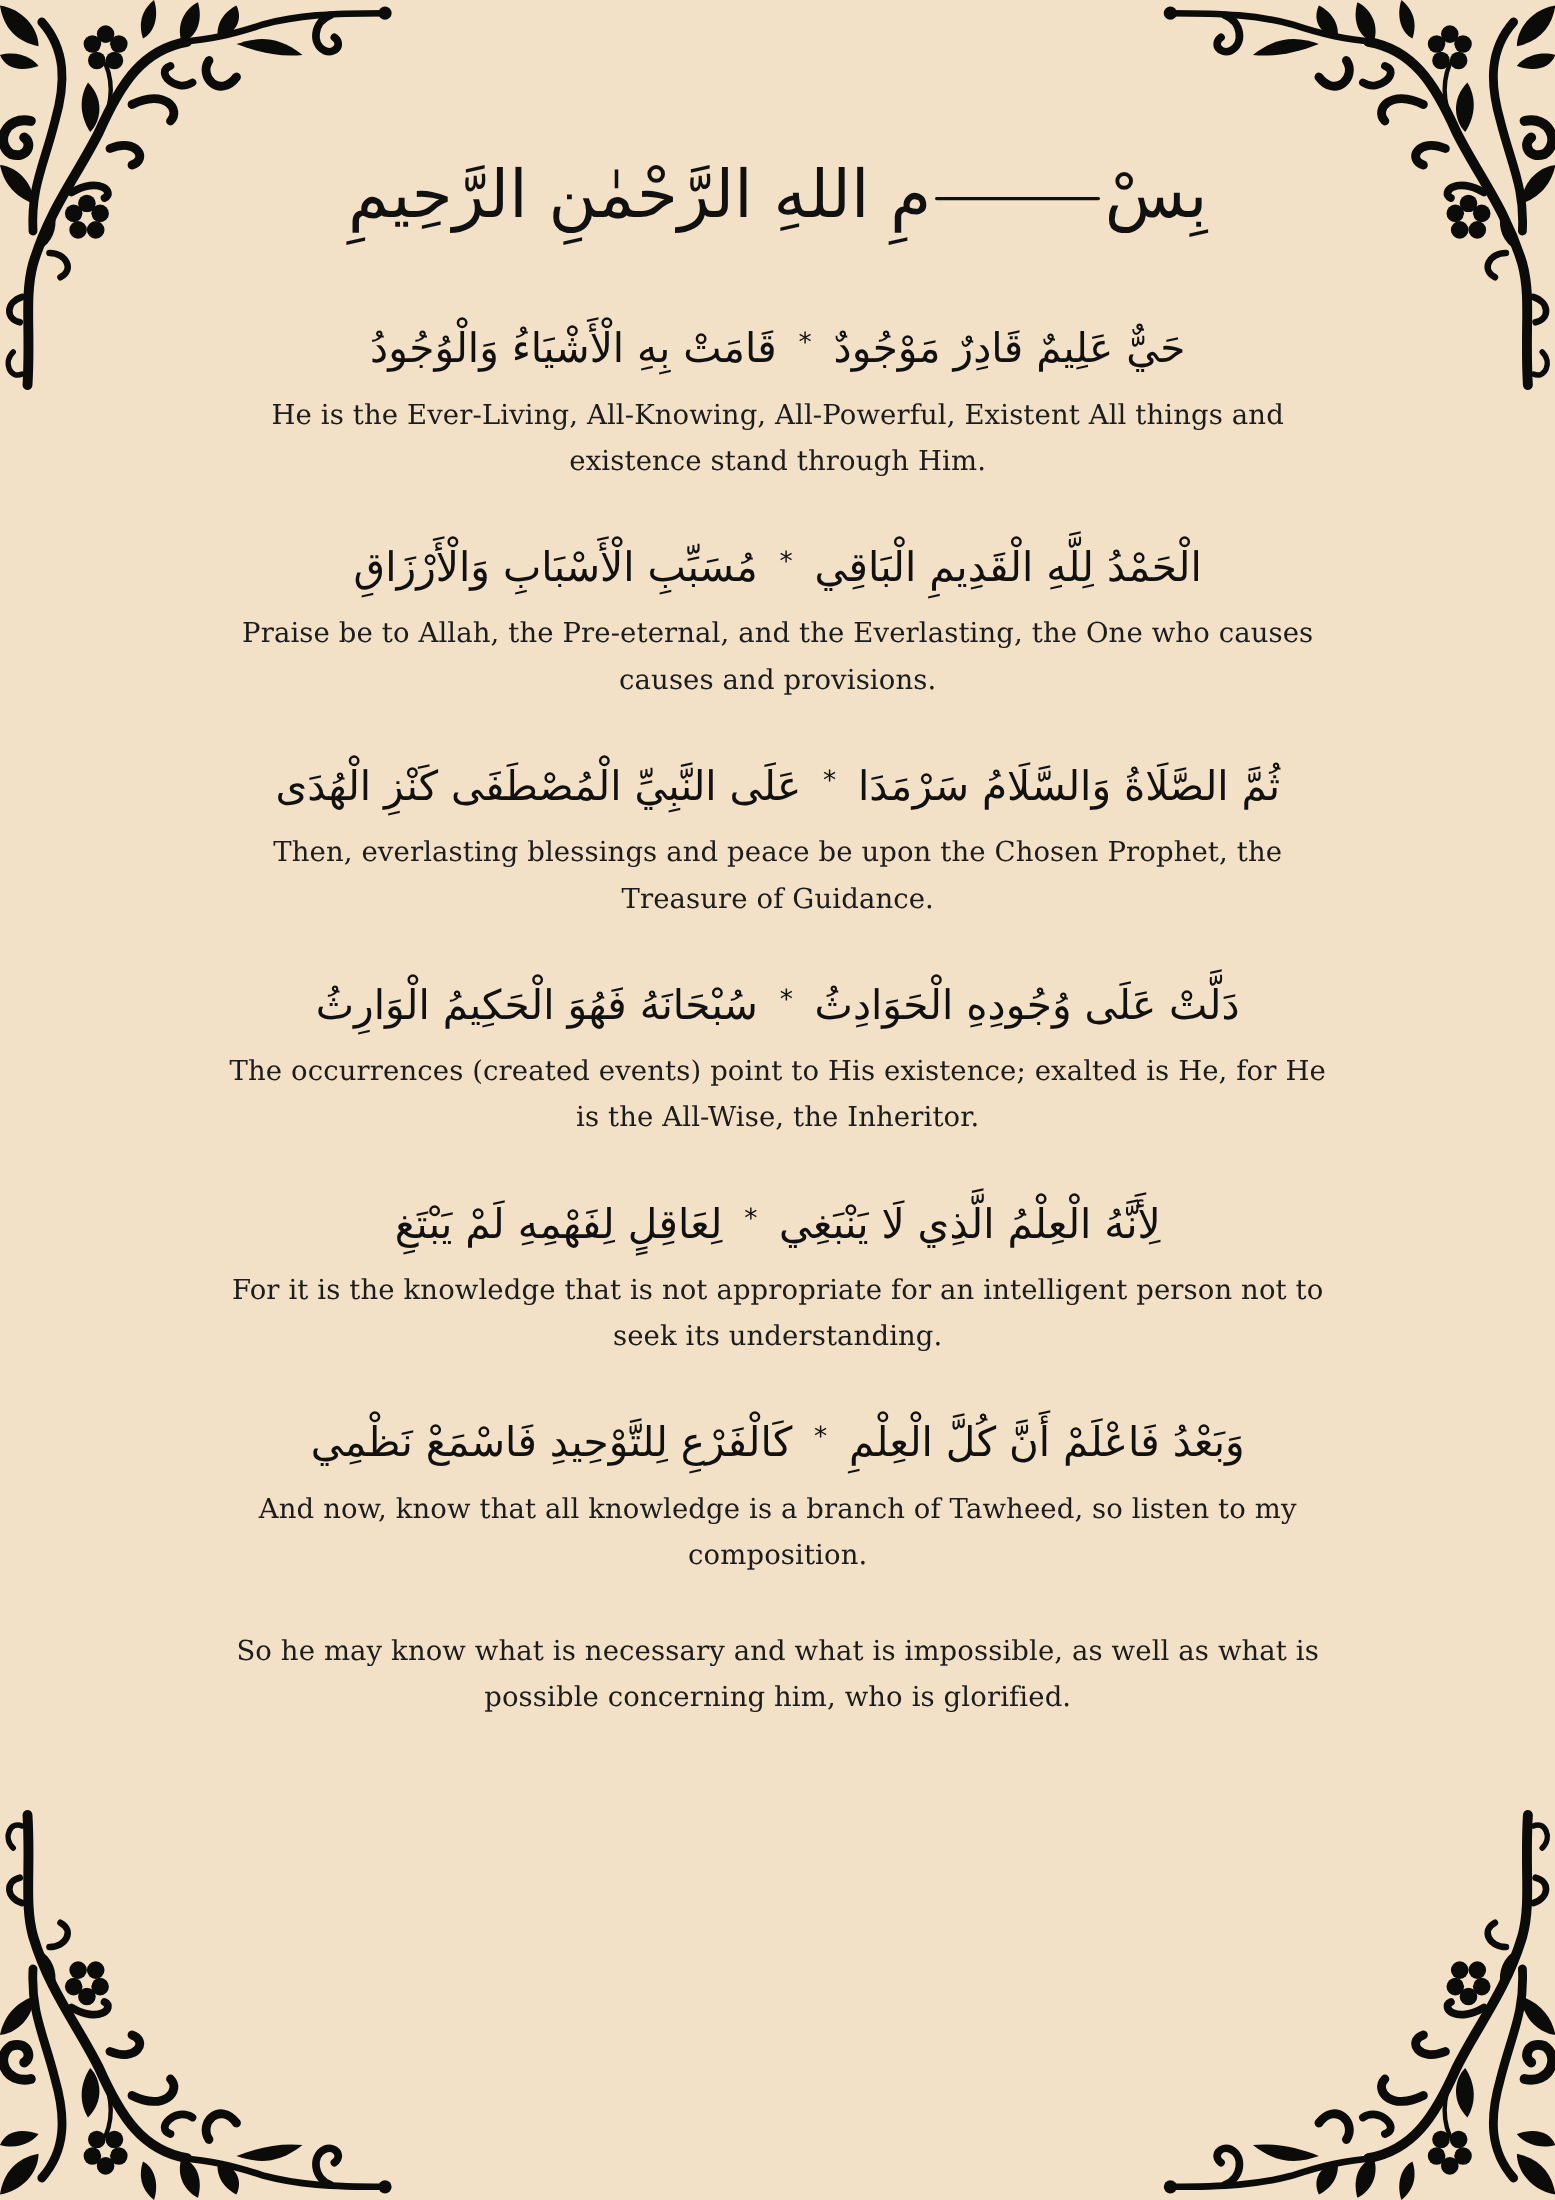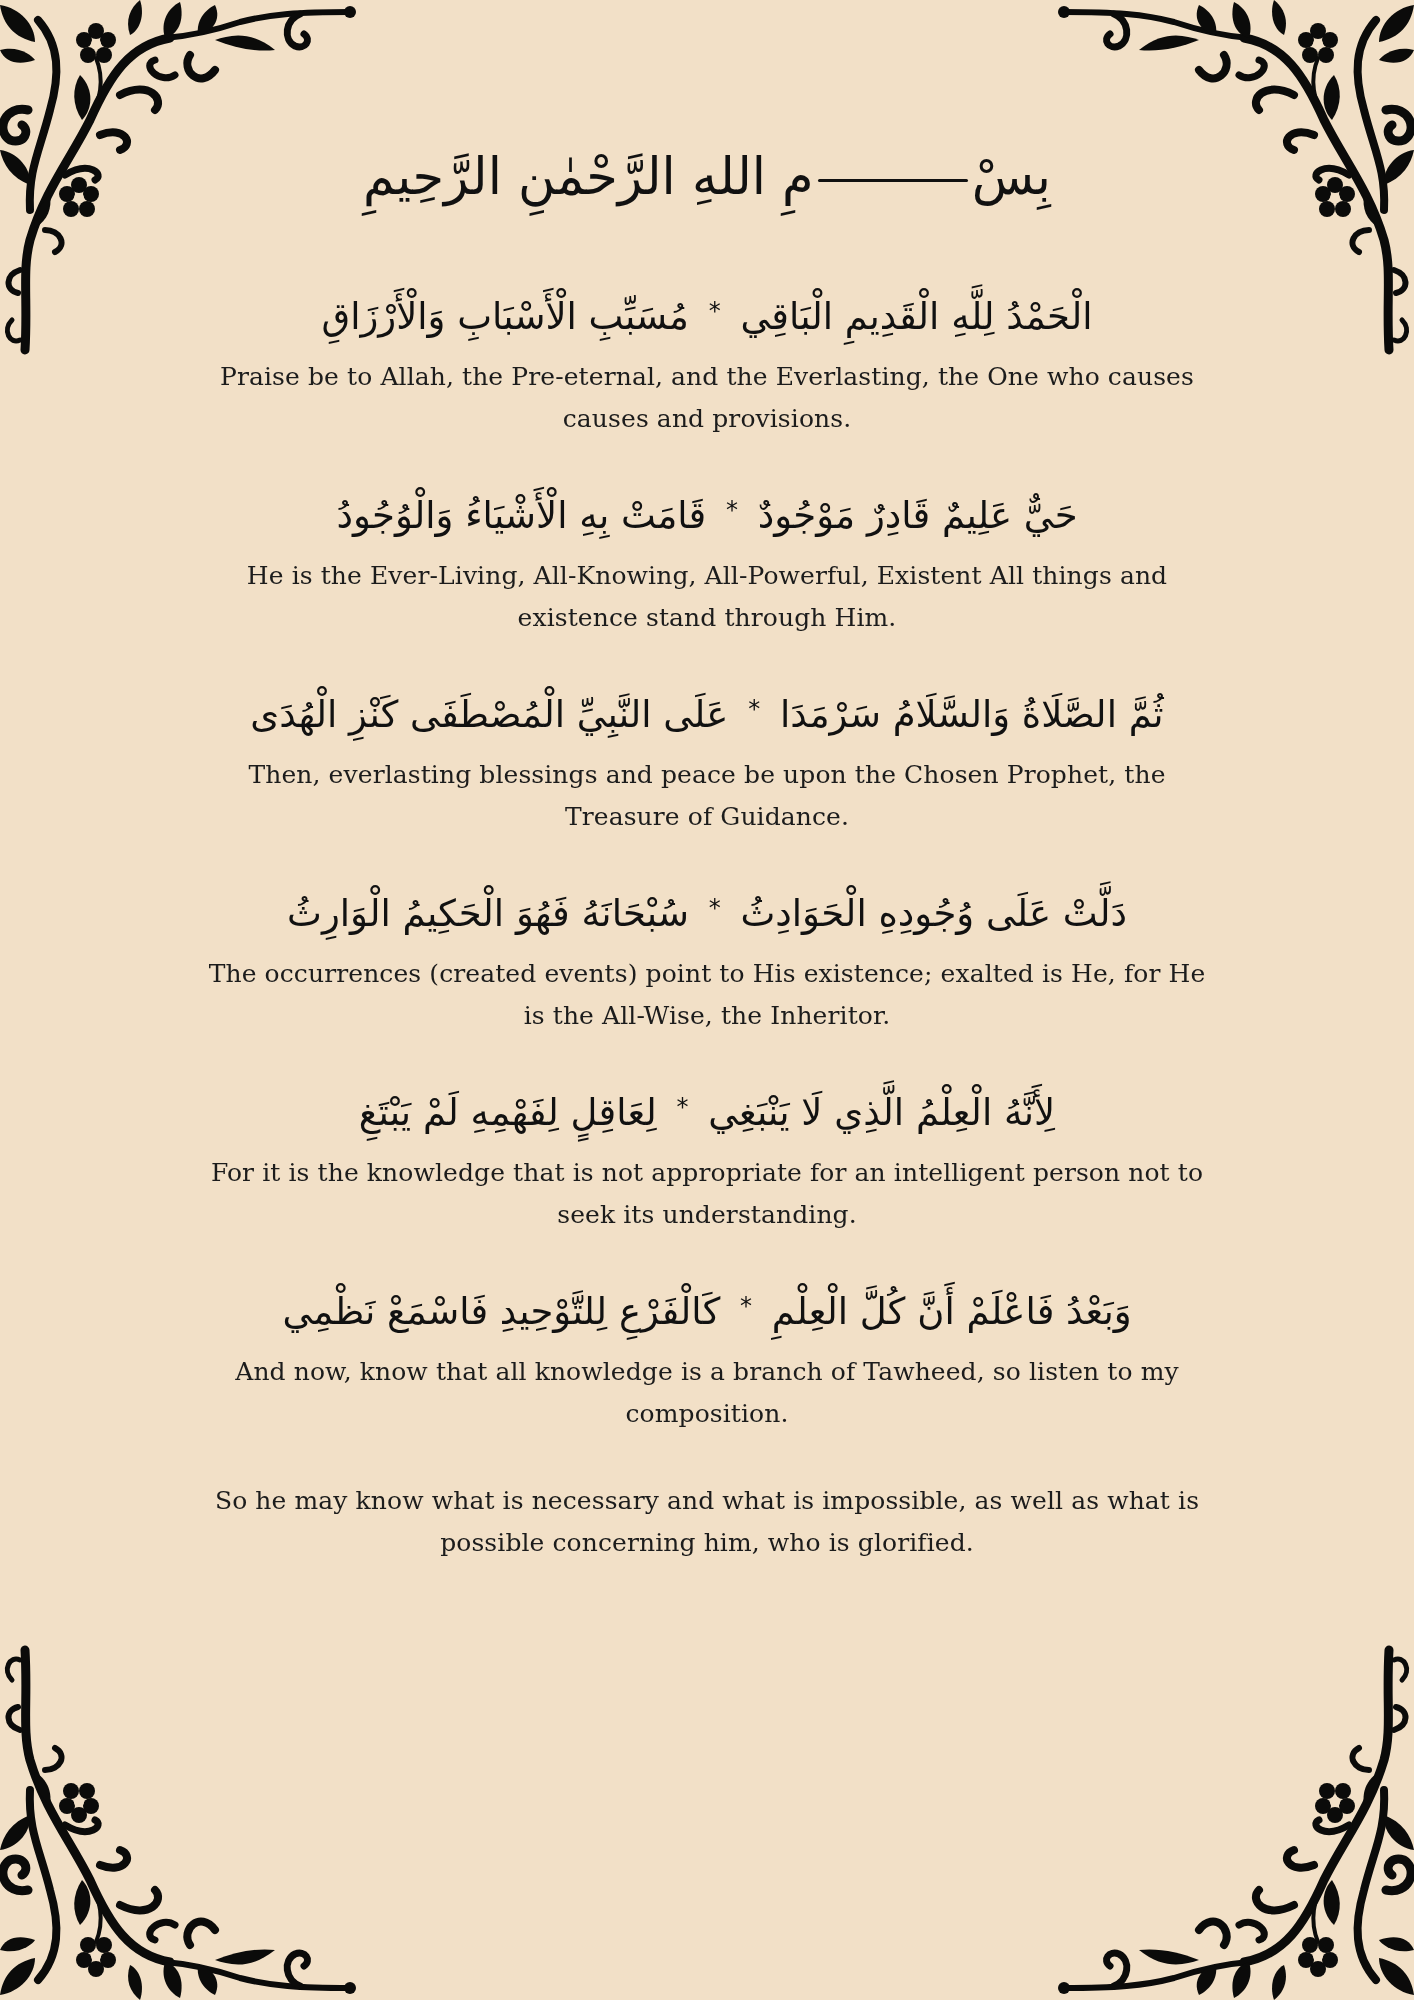--- a/index.html
+++ b/index.html
@@ -34,21 +34,21 @@
       height: 2000px;
     }
     .basmala {
       position: absolute;
       left: 0;
       width: 1414px;
       top: 142px;
       text-align: center;
       direction: rtl;
       font-family: "DejaVu Sans", sans-serif;
-      font-size: 51px;
+      font-size: 60px;
       line-height: 70px;
       color: #111;
       letter-spacing: 1px;
     }
     .basmala .tatweel-line {
       display: inline-block;
       width: 150px;
       height: 3px;
       background: #111;
       vertical-align: middle;
@@ -175,38 +175,38 @@
 <div class="page">
 
   <div class="basmala">
     <span>بِسْ</span><span class="tatweel-line"></span><span>مِ اللهِ الرَّحْمٰنِ الرَّحِيمِ</span>
   </div>
 
   <div class="verses">
 
     <div class="verse">
       <div class="arabic">
+        <span>حَيٌّ عَلِيمٌ قَادِرٌ مَوْجُودٌ</span>
+        <span class="star">*</span>
+        <span>قَامَتْ بِهِ الْأَشْيَاءُ وَالْوُجُودُ</span>
+      </div>
+      <div class="translation">He is the Ever-Living, All-Knowing, All-Powerful, Existent All things and existence stand through Him.</div>
+    </div>
+
+    <div class="verse">
+      <div class="arabic">
         <span>الْحَمْدُ لِلَّهِ الْقَدِيمِ الْبَاقِي</span>
         <span class="star">*</span>
         <span>مُسَبِّبِ الْأَسْبَابِ وَالْأَرْزَاقِ</span>
       </div>
       <div class="translation">Praise be to Allah, the Pre-eternal, and the Everlasting, the One who causes causes and provisions.</div>
     </div>
 
     <div class="verse">
       <div class="arabic">
-        <span>حَيٌّ عَلِيمٌ قَادِرٌ مَوْجُودٌ</span>
-        <span class="star">*</span>
-        <span>قَامَتْ بِهِ الْأَشْيَاءُ وَالْوُجُودُ</span>
-      </div>
-      <div class="translation">He is the Ever-Living, All-Knowing, All-Powerful, Existent All things and existence stand through Him.</div>
-    </div>
-
-    <div class="verse">
-      <div class="arabic">
         <span>ثُمَّ الصَّلَاةُ وَالسَّلَامُ سَرْمَدَا</span>
         <span class="star">*</span>
         <span>عَلَى النَّبِيِّ الْمُصْطَفَى كَنْزِ الْهُدَى</span>
       </div>
       <div class="translation">Then, everlasting blessings and peace be upon the Chosen Prophet, the Treasure of Guidance.</div>
     </div>
 
     <div class="verse">
       <div class="arabic">
         <span>دَلَّتْ عَلَى وُجُودِهِ الْحَوَادِثُ</span>

